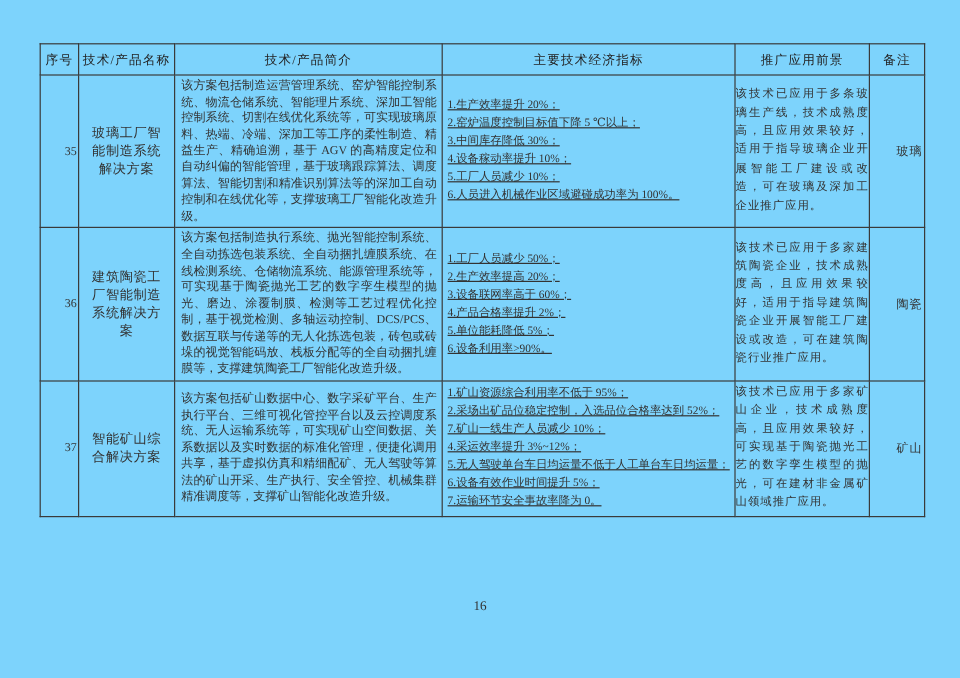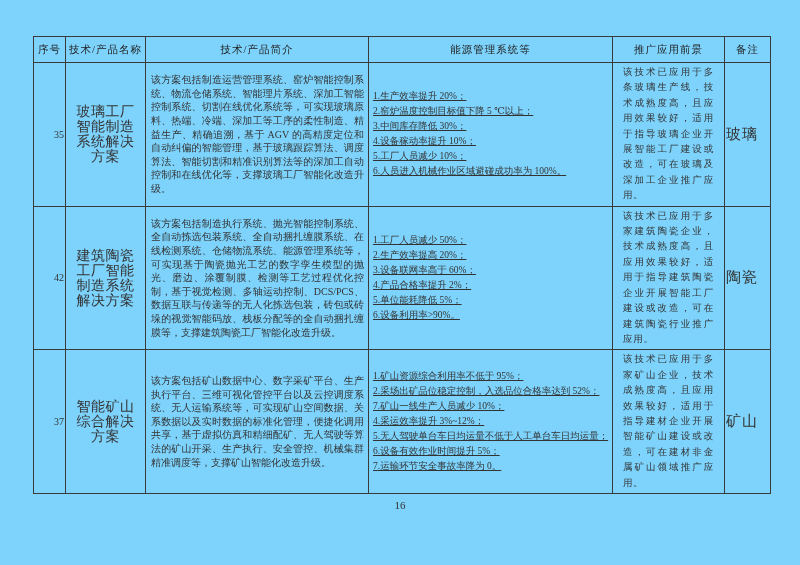--- a/index.html
+++ b/index.html
@@ -21,40 +21,40 @@
     overflow:hidden;
   }
   th.hd{
     font-size:10.5px;font-weight:bold;text-align:center;
     height:23px;letter-spacing:1px;color:#222;
   }
   td.no{
     text-align:right;font-size:10px;color:#333;
   }
   td.name{
-    text-align:center;font-size:14px;line-height:15px;
+    text-align:center;font-size:11px;line-height:15px;
     padding:2px 6px;letter-spacing:0.5px;color:#333;
   }
   td.intro{
     font-size:10px;line-height:13.6px;text-align:justify;
     padding:2px 4px 2px 5px;vertical-align:top;color:#333;
     text-justify:inter-character;
   }
   td.ind{
     font-size:9.5px;line-height:15px;
     padding:2px 3px 2px 4px;color:#333;
   }
   td.ind .ln{white-space:nowrap;text-decoration:underline;}
   td.prospect{
     font-size:9.5px;line-height:15.4px;text-align:justify;
-    padding:2px 10px;letter-spacing:0.8px;color:#333;
+    padding:2px 0;letter-spacing:0.8px;color:#333;
     text-justify:inter-character;
   }
   td.remark{
-    text-align:left;font-size:15px;letter-spacing:1px;color:#333;
+    text-align:right;font-size:10px;letter-spacing:1px;color:#333;
   }
   tr.r35{height:124px;}
   tr.r36{height:123px;}
   tr.r37{height:112px;}
   .pageno{
     position:absolute;left:0;top:499px;width:800px;
     text-align:center;font-size:11px;color:#333;
   }
 </style>
 </head>
@@ -69,21 +69,21 @@
         <col style="width:223px">
       <col style="width:244px">
         <col style="width:112px">
         <col style="width:46px">
     </colgroup>
     <thead>
       <tr>
         <th class="hd">序号</th>
         <th class="hd">技术/产品名称</th>
         <th class="hd">技术/产品简介</th>
-        <th class="hd">能源管理系统等</th>
+        <th class="hd">主要技术经济指标</th>
         <th class="hd">推广应用前景</th>
         <th class="hd">备注</th>
       </tr>
     </thead>
     <tbody>
       <tr class="r35">
         <td class="no">35</td>
         <td class="name">玻璃工厂智能制造系统解决方案</td>
         <td class="intro">该方案包括制造运营管理系统、窑炉智能控制系统、物流仓储系统、智能理片系统、深加工智能控制系统、切割在线优化系统等，可实现玻璃原料、热端、冷端、深加工等工序的柔性制造、精益生产、精确追溯，基于 AGV 的高精度定位和自动纠偏的智能管理，基于玻璃跟踪算法、调度算法、智能切割和精准识别算法等的深加工自动控制和在线优化等，支撑玻璃工厂智能化改造升级。</td>
         <td class="ind">
@@ -91,21 +91,21 @@
           <div class="ln">2.窑炉温度控制目标值下降 5 ℃以上；</div>
           <div class="ln">3.中间库存降低 30%；</div>
           <div class="ln">4.设备稼动率提升 10%；</div>
           <div class="ln">5.工厂人员减少 10%；</div>
           <div class="ln">6.人员进入机械作业区域避碰成功率为 100%。</div>
         </td>
         <td class="prospect">该技术已应用于多条玻璃生产线，技术成熟度高，且应用效果较好，适用于指导玻璃企业开展智能工厂建设或改造，可在玻璃及深加工企业推广应用。</td>
         <td class="remark">玻璃</td>
       </tr>
       <tr class="r36">
-        <td class="no">42</td>
+        <td class="no">36</td>
         <td class="name">建筑陶瓷工厂智能制造系统解决方案</td>
         <td class="intro">该方案包括制造执行系统、抛光智能控制系统、全自动拣选包装系统、全自动捆扎缠膜系统、在线检测系统、仓储物流系统、能源管理系统等，可实现基于陶瓷抛光工艺的数字孪生模型的抛光、磨边、涂覆制膜、检测等工艺过程优化控制，基于视觉检测、多轴运动控制、DCS/PCS、数据互联与传递等的无人化拣选包装，砖包或砖垛的视觉智能码放、栈板分配等的全自动捆扎缠膜等，支撑建筑陶瓷工厂智能化改造升级。</td>
         <td class="ind">
           <div class="ln">1.工厂人员减少 50%；</div>
           <div class="ln">2.生产效率提高 20%；</div>
           <div class="ln">3.设备联网率高于 60%；</div>
           <div class="ln">4.产品合格率提升 2%；</div>
           <div class="ln">5.单位能耗降低 5%；</div>
           <div class="ln">6.设备利用率&gt;90%。</div>
         </td>
@@ -118,20 +118,20 @@
         <td class="intro">该方案包括矿山数据中心、数字采矿平台、生产执行平台、三维可视化管控平台以及云控调度系统、无人运输系统等，可实现矿山空间数据、关系数据以及实时数据的标准化管理，便捷化调用共享，基于虚拟仿真和精细配矿、无人驾驶等算法的矿山开采、生产执行、安全管控、机械集群精准调度等，支撑矿山智能化改造升级。</td>
         <td class="ind">
           <div class="ln">1.矿山资源综合利用率不低于 95%；</div>
           <div class="ln">2.采场出矿品位稳定控制，入选品位合格率达到 52%；</div>
           <div class="ln">7.矿山一线生产人员减少 10%；</div>
           <div class="ln">4.采运效率提升 3%~12%；</div>
           <div class="ln">5.无人驾驶单台车日均运量不低于人工单台车日均运量；</div>
           <div class="ln">6.设备有效作业时间提升 5%；</div>
           <div class="ln">7.运输环节安全事故率降为 0。</div>
         </td>
-        <td class="prospect">该技术已应用于多家矿山企业，技术成熟度高，且应用效果较好，适用于指导建材企业开展智能矿山建设或改造，可在建材非金属矿山领域推广应用。</td>
+        <td class="prospect">该技术已应用于多家矿山企业，技术成熟度高，且应用效果较好，可实现基于陶瓷抛光工艺的数字孪生模型的抛光，可在建材非金属矿山领域推广应用。</td>
         <td class="remark">矿山</td>
       </tr>
     </tbody>
   </table>
 
   <div class="pageno">16</div>
 </div>
 
 </body></html>

